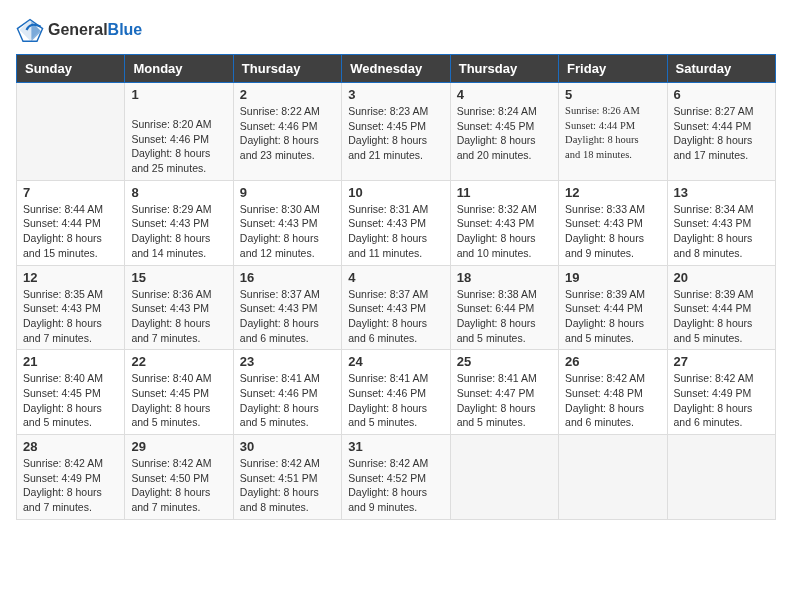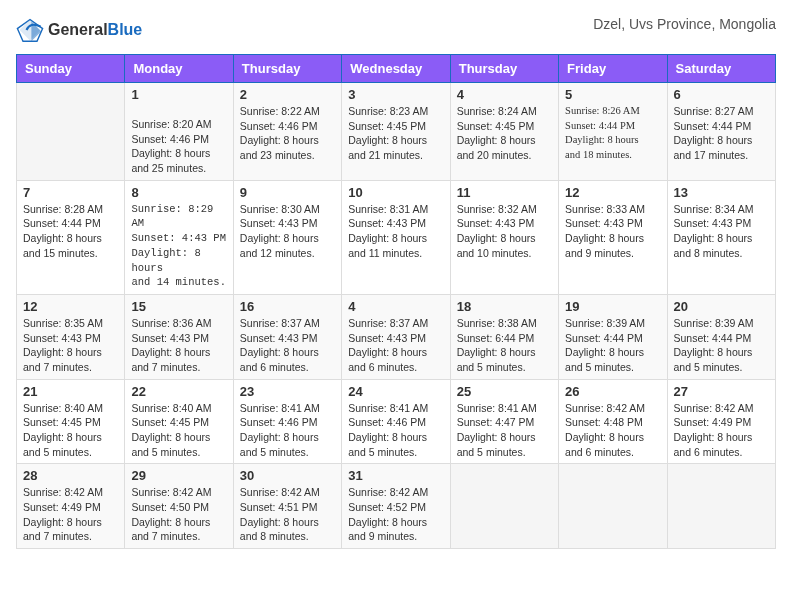--- a/index.html
+++ b/index.html
@@ -51,21 +51,21 @@
     .location-title {
       font-size: 14px;
       color: #555;
     }
     .calendar {
       width: 100%;
       border-collapse: collapse;
       border: 1px solid #ccc;
     }
     .calendar th {
-      background: #8b5cf6;
+      background: #404040;
       color: #fff;
       text-align: left;
       padding: 6px 8px;
       font-size: 13px;
       font-weight: bold;
       border: 1px solid #1a6bbf;
     }
     .calendar td {
       vertical-align: top;
       padding: 4px 6px;
@@ -107,21 +107,20 @@
       <polygon points="22,8 36,22 22,36" fill="#1a6bbf" opacity="0.5"></polygon>
       <polygon points="20,5 38,18 30,36 10,36 2,18" fill="none" stroke="#1a6bbf" stroke-width="2"></polygon>
       <path d="M15,20 Q20,8 35,15" fill="none" stroke="#1a6bbf" stroke-width="3"></path>
     </svg>
     <div class="logo-text">
       <span class="logo-general">General</span>
       <span class="logo-blue">Blue</span>
     </div>
   </div>
   <div class="title-area">
-    <div class="location-title">Dzel, Uvs Province, Mongolia</div>
   </div>
 </div>
 
 <table class="calendar">
   <thead>
     <tr>
     <th>Sunday</th>
         <th>Monday</th>
         <th>Thursday</th>
         <th>Wednesday</th>
@@ -172,28 +171,28 @@
           <span class="day-number">6</span>
           <div class="day-info" style="white-space: pre-line;">Sunrise: 8:27 AM
 Sunset: 4:44 PM
 Daylight: 8 hours
 and 17 minutes.</div>
         </td>
       </tr>
       <tr>
         <td>
           <span class="day-number">7</span>
-          <div class="day-info" style="white-space: pre-line;">Sunrise: 8:28 AM
+          <div class="day-info" style="white-space: pre-line;">Sunrise: 8:44 AM
 Sunset: 4:44 PM
 Daylight: 8 hours
 and 15 minutes.</div>
         </td>
         <td>
           <span class="day-number">8</span>
-          <div class="day-info" style="white-space: pre-line; font-family: Liberation Mono, monospace;">Sunrise: 8:29 AM
+          <div class="day-info" style="white-space: pre-line;">Sunrise: 8:29 AM
 Sunset: 4:43 PM
 Daylight: 8 hours
 and 14 minutes.</div>
         </td>
         <td>
           <span class="day-number">9</span>
           <div class="day-info" style="white-space: pre-line;">Sunrise: 8:30 AM
 Sunset: 4:43 PM
 Daylight: 8 hours
 and 12 minutes.</div>

